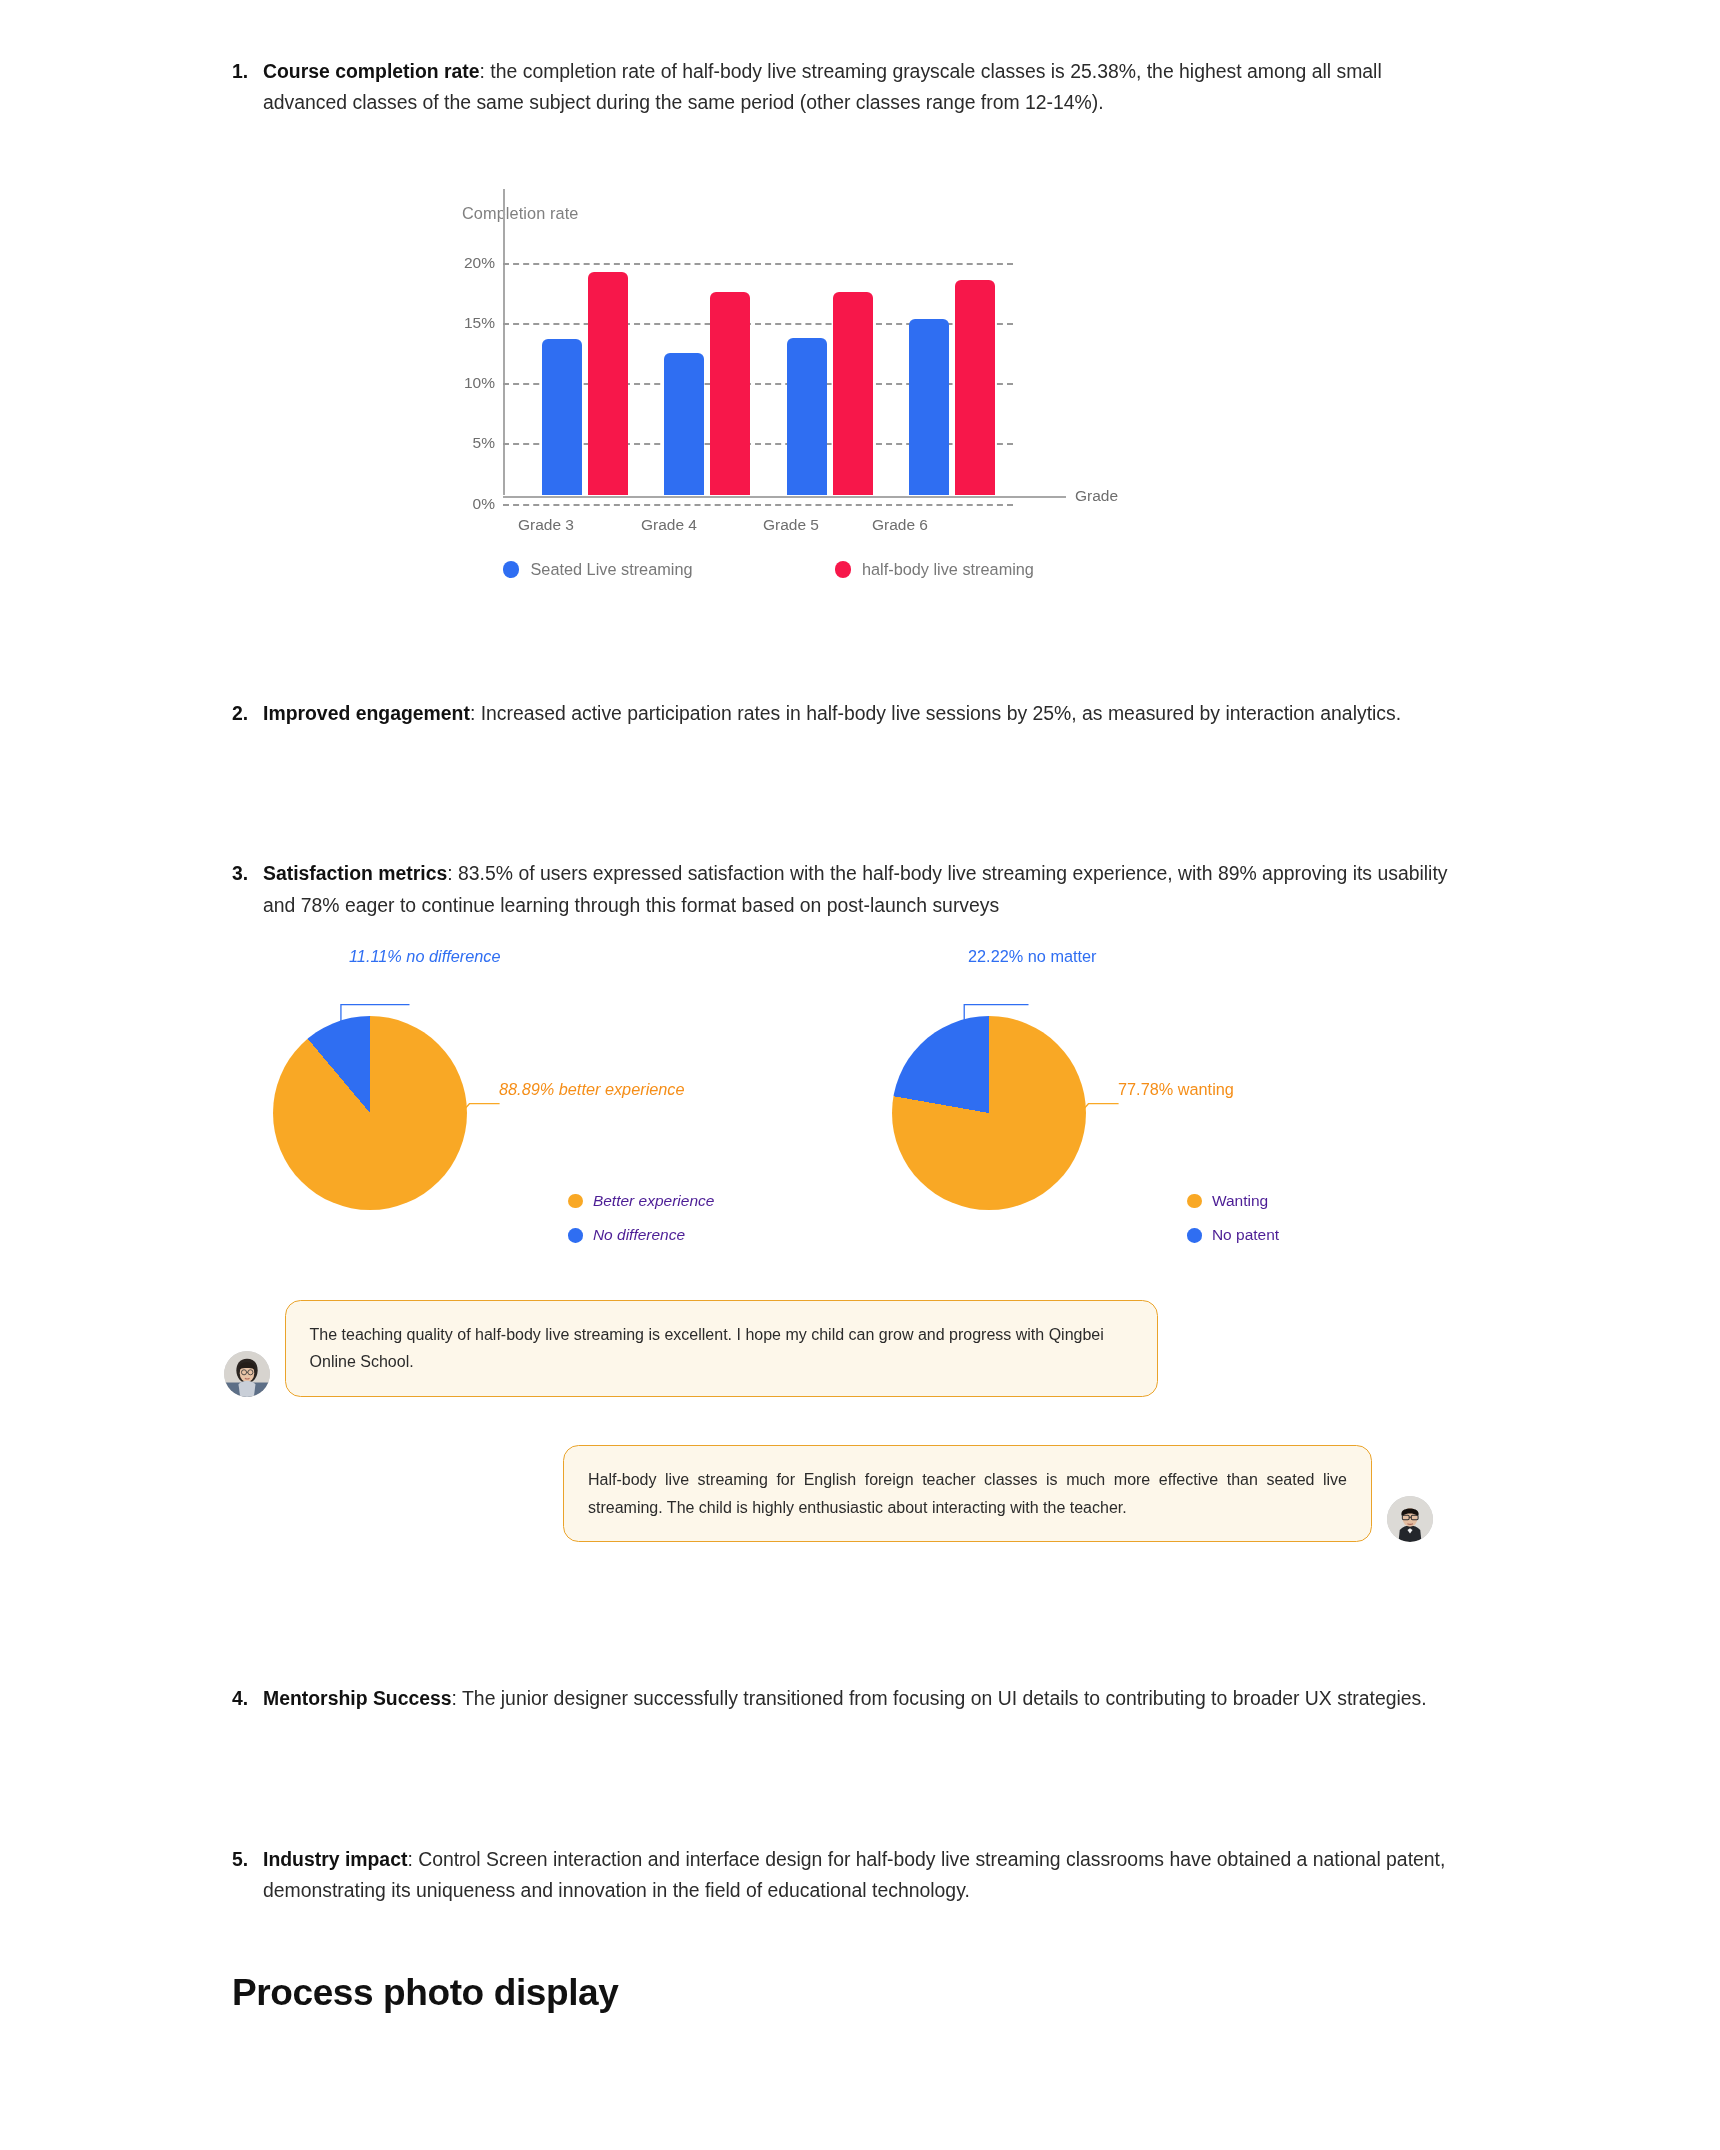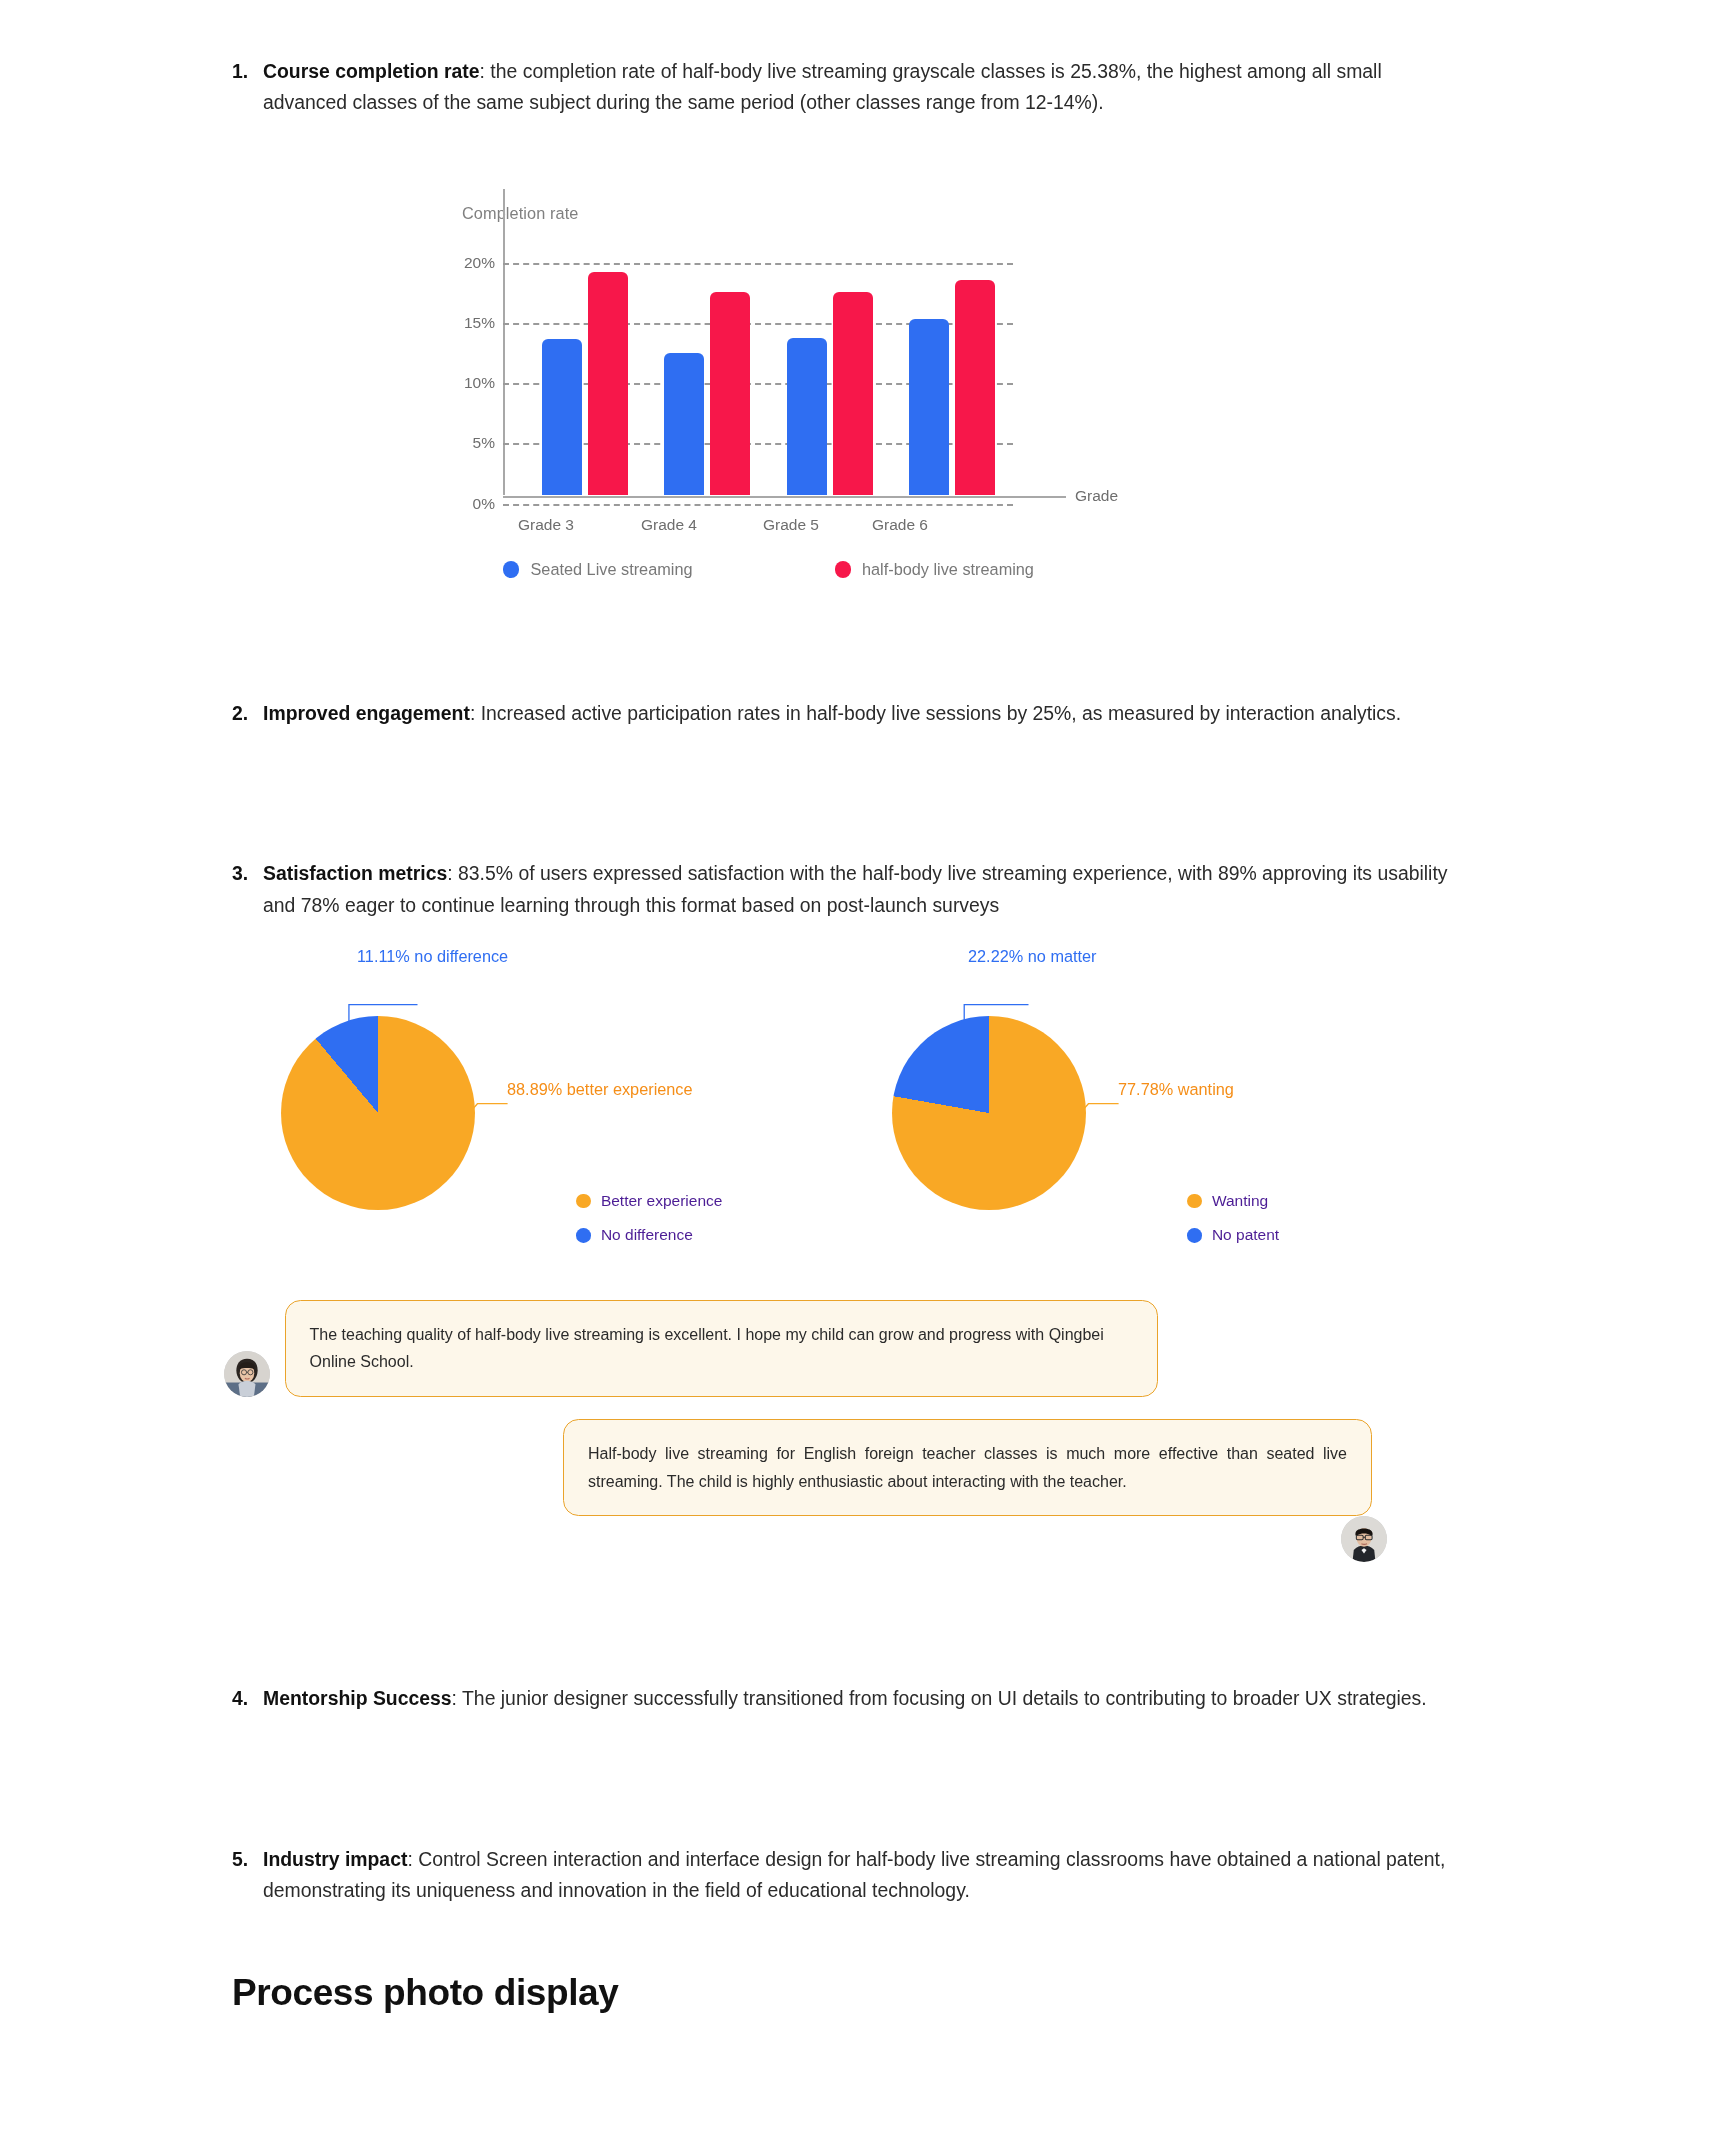--- a/index.html
+++ b/index.html
@@ -85,42 +85,42 @@
   .legend .li { display:flex; align-items:center; gap:11.2px; }
   .legend .dot { width:16.3px; height:16.3px; border-radius:50%; }
   .legend .lt { font-size:16.3px; color:#787878; white-space:nowrap; }
 
   
   .pies {
     position:relative; height:344px; margin-top:26px;
     padding-left:232px;
   }
   .pieblock { position:absolute; top:0; width:645px; height:344px; }
-  .pieblock.left { left:232px; }
+  .pieblock.left { left:224px;font-style:italic; }
   .pieblock.right { left:843px; }
   .pie {
     position:absolute; left:49px; top:69px;
     width:194px; height:194px; border-radius:50%;
   }
   .calloutA, .calloutB {
     position:absolute; font-size:16.3px; white-space:nowrap;
   }
   .calloutA { color:#2f6ef2; left:125px; top:0px; }
   .calloutB { color:#f58e18; left:275px; top:133px; }
   .leader { position:absolute; }
   .pie-legend { position:absolute; left:344px; top:245px; }
   .pie-legend .li { display:flex; align-items:center; gap:10.3px; margin-bottom:16.3px; }
   .pie-legend .dot { width:14.6px; height:14.6px; border-radius:50%; }
   .pie-legend .lt { font-size:15.5px; color:#4c1d95; white-space:nowrap; }
 
   
   .testimonials { position:relative; padding:13px 0 0 0; height:310px; }
   .tm { position:absolute; display:flex; align-items:flex-end; }
   .tm.one { left:224px; top:8.6px; }
-  .tm.two { left:563px; top:128px; flex-direction:column; }
+  .tm.two { left:563px; top:154px; flex-direction:row; }
   .avatar {
     width:46px; height:46px; border-radius:50%;
     flex:0 0 46px; overflow:hidden; position:relative;
     background:#cfcfcf;
   }
   .avatar .av-svg { width:46px; height:46px; display:block; }
   .bubble {
     background:#fdf7ea; border:1.3px solid #eaa32a;
     border-radius:15.5px; padding:20px 24px;
     font-size:16px; line-height:1.72; color:#2b2b2b;

